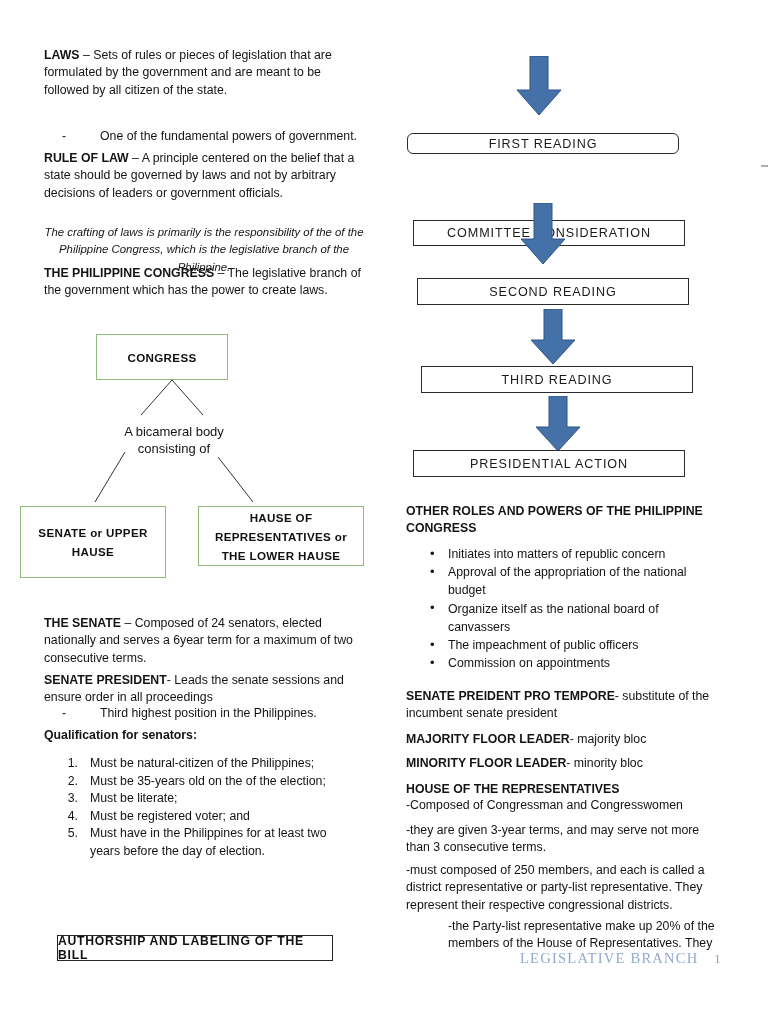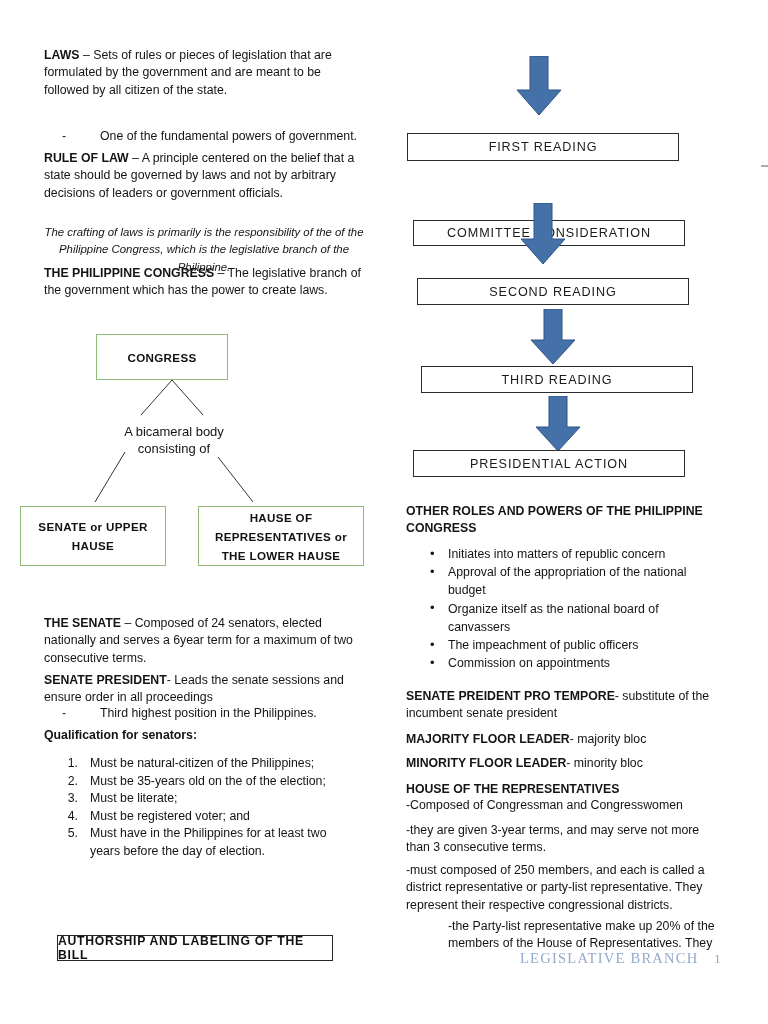--- a/index.html
+++ b/index.html
@@ -183,21 +183,21 @@
     <line x1="208" y1="127" x2="243" y2="172" stroke="#333" stroke-width="1"></line>
   </svg>
 
   <div class="gbox" style="left:96px; top:334px; width:132px; height:46px;">CONGRESS</div>
 
   <div class="para" style="left:108px; top:423px; width:132px; text-align:center; font-size:13px; line-height:17px;">
     <span>A bicameral body</span><br>
     <span>consisting of</span>
   </div>
 
-  <div class="gbox" style="left:20px; top:506px; width:146px; height:60px; padding:0 8px;">SENATE or UPPER HAUSE</div>
+  <div class="gbox" style="left:20px; top:506px; width:146px; height:72px; padding:0 8px;">SENATE or UPPER HAUSE</div>
 
   <div class="gbox" style="left:198px; top:506px; width:166px; height:60px; padding:0 8px;">HAUSE OF REPRESENTATIVES or THE LOWER HAUSE</div>
 
   <div class="para" style="left:44px; top:615px; width:320px;">
     <b>THE SENATE</b><span> – Composed of 24 senators, elected nationally and serves a 6year term for a maximum of two consecutive terms.</span>
   </div>
 
   <div class="para" style="left:44px; top:672px; width:312px;">
     <b>SENATE PRESIDENT</b><span>- Leads the senate sessions and ensure order in all proceedings</span>
   </div>
@@ -234,21 +234,21 @@
   </ol>
 
   <div class="authbox" style="left:57px; top:935px; width:276px; height:26px;">AUTHORSHIP AND LABELING OF THE BILL</div>
 
   <div class="arrow" style="left:516px; top:56px;">
     <svg width="46" height="60" viewBox="0 0 46 60">
       <polygon points="14,0 32,0 32,34 45,34 23,59 1,34 14,34" fill="#4472a8" stroke="#2f5488" stroke-width="1"></polygon>
     </svg>
   </div>
 
-  <div class="fbox" style="left:407px; top:133px; width:272px; height:28px;">FIRST READING</div>
+  <div class="fbox" style="left:407px; top:133px; width:272px; height:21px;border-radius:6px;">FIRST READING</div>
 
   <div class="arrow" style="left:520px; top:203px; z-index:4;">
     <svg width="46" height="62" viewBox="0 0 46 62">
       <polygon points="14,0 32,0 32,36 45,36 23,61 1,36 14,36" fill="#4472a8" stroke="#2f5488" stroke-width="1"></polygon>
     </svg>
   </div>
 
   <div class="fbox" style="left:413px; top:220px; width:272px; height:26px;">COMMITTEE CONSIDERATION</div>
 
   <div class="fbox" style="left:417px; top:278px; width:272px; height:27px;">SECOND READING</div>

